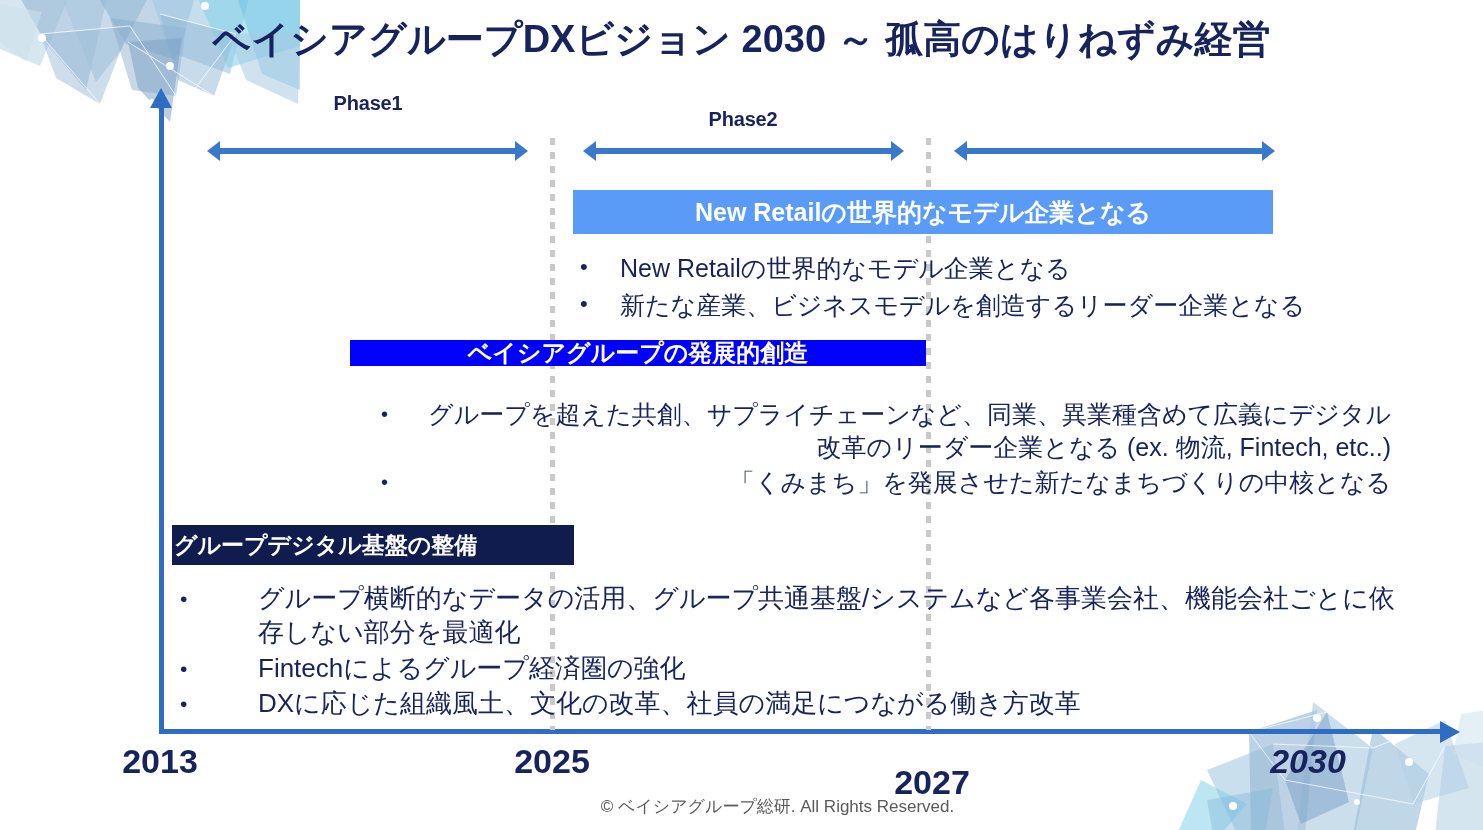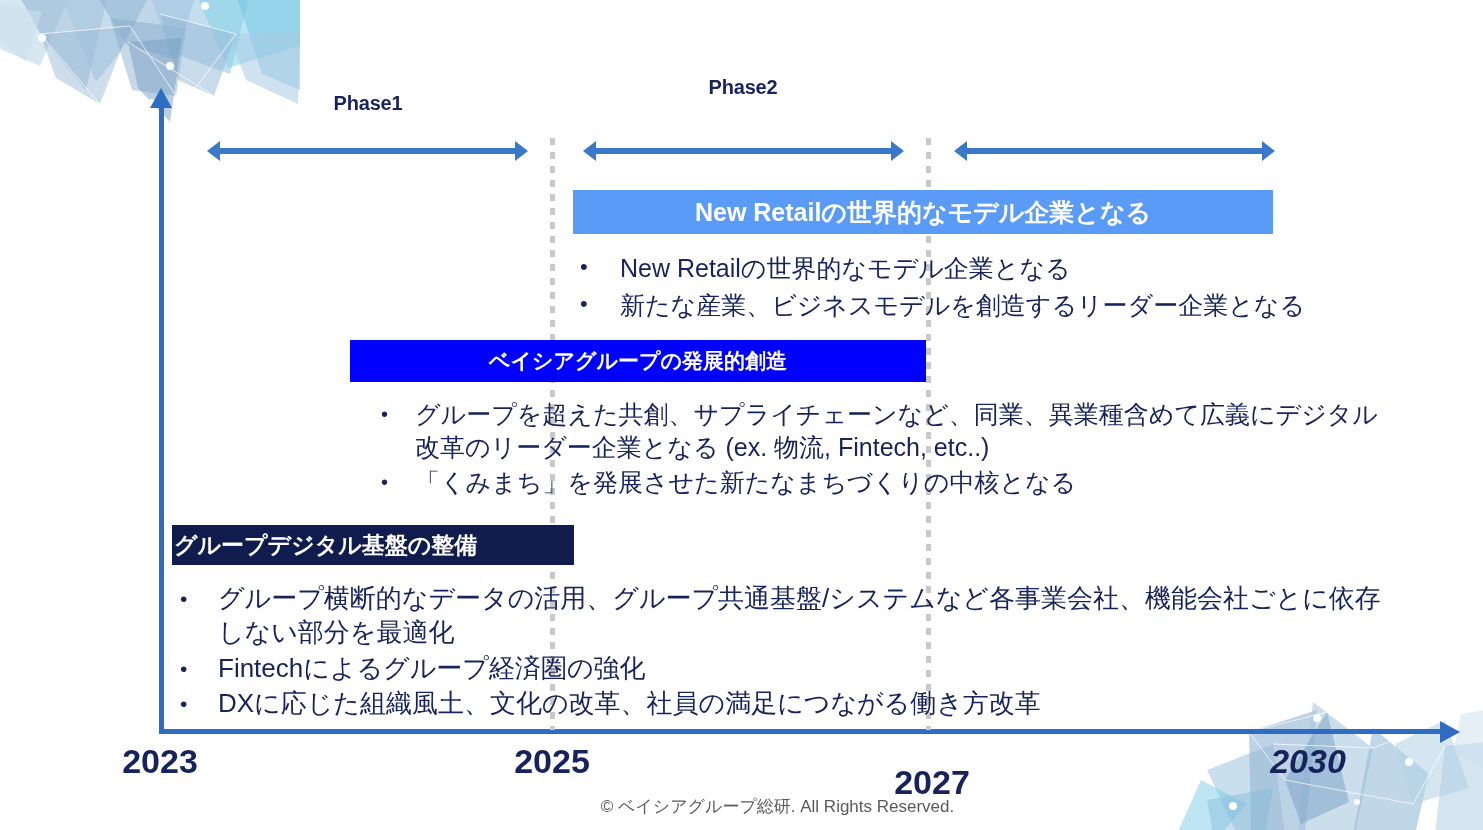--- a/index.html
+++ b/index.html
@@ -79,21 +79,21 @@
   .phase-label {
     position: absolute;
     font-size: 20px;
     font-weight: bold;
     color: #16235c;
     text-align: center;
     white-space: nowrap;
     letter-spacing: -0.2px;
   }
   #phase-label-1 { left: 208px; top: 92px; width: 320px; }
-  #phase-label-2 { left: 583px; top: 76px; width: 320px; }
+  #phase-label-2 { left: 583px; top: 108px; width: 320px; }
   #phase-label-3 { left: 955px; top: 93px; width: 320px; }
 
   
   .span-arrow { position: absolute; height: 20px; }
   .span-arrow .bar {
     position: absolute;
     left: 11px; right: 11px;
     top: 7px;
     height: 6px;
     background: #3a78c9;
@@ -123,23 +123,23 @@
     box-sizing: border-box;
   }
   #bar-phase3 {
     left: 573px; top: 190px;
     width: 700px; height: 44px;
     background: #5b9bf8;
     font-size: 25px;
   }
   #bar-phase2 {
     left: 350px; top: 340px;
-    width: 576px; height: 42px;
+    width: 576px; height: 26px;
     background: #0000ff;
-    font-size: 21px;
+    font-size: 24px;
   }
   #bar-phase1 {
     left: 172px; top: 525px;
     width: 402px; height: 40px;
     background: #101c4e;
     font-size: 23px;
     justify-content: flex-start;
     padding-left: 2px;
   }
 
@@ -159,26 +159,26 @@
   }
   .bullet-text { flex: 1 1 auto; }
 
   #bullets-phase3 { left: 580px; top: 252px; width: 760px; font-size: 25px; }
   #bullets-phase3 .bullet-row { margin-bottom: 4px; }
   #bullets-phase3 .bullet-dot { width: 40px; font-size: 22px; padding-top: 4px; }
 
   #bullets-phase2 { left: 381px; top: 398px; width: 1010px; font-size: 25px; }
   #bullets-phase2 .bullet-row { margin-bottom: 2px; }
   #bullets-phase2 .bullet-dot { width: 34px; font-size: 20px; padding-top: 6px; }
-  #bullets-phase2 .bullet-text { line-height: 1.32; }
+  #bullets-phase2 .bullet-text { line-height: 1.32; text-align: right; }
 
   #bullets-phase1 { left: 180px; top: 582px; width: 1215px; font-size: 26px; }
   #bullets-phase1 .bullet-row { margin-bottom: 2px; }
   #bullets-phase1 .bullet-dot { width: 38px; font-size: 21px; padding-top: 6px; }
-  #bullets-phase1 .bullet-text { line-height: 1.3; }
+  #bullets-phase1 .bullet-text { line-height: 1.3; margin-left: 40px; }
 
   
   .year {
     position: absolute;
     font-size: 34px;
     font-weight: bold;
     color: #16235c;
     text-align: center;
     white-space: nowrap;
   }
@@ -271,20 +271,21 @@
       </g>
       <g fill="#ffffff">
         <circle cx="140" cy="34" r="4"></circle>
         <circle cx="232" cy="78" r="4"></circle>
         <circle cx="56" cy="122" r="4"></circle>
         <circle cx="180" cy="118" r="3"></circle>
       </g>
     </g>
   </svg>
 
+  <div id="slide-title">ベイシアグループDXビジョン 2030 ～ 孤高のはりねずみ経営</div>
 
   <div class="axis-line" id="axis-y-line"></div>
   <div id="axis-y-head"></div>
   <div class="axis-line" id="axis-x-line"></div>
   <div id="axis-x-head"></div>
 
   <div class="divider" id="divider-2025"></div>
   <div class="divider" id="divider-2027"></div>
 
   <div class="phase-label" id="phase-label-1">Phase1</div>
@@ -339,20 +340,20 @@
     <div class="bullet-row">
       <span class="bullet-dot">•</span>
       <span class="bullet-text">Fintechによるグループ経済圏の強化</span>
     </div>
     <div class="bullet-row">
       <span class="bullet-dot">•</span>
       <span class="bullet-text">DXに応じた組織風土、文化の改革、社員の満足につながる働き方改革</span>
     </div>
   </div>
 
-  <div class="year" id="year-2022">2023</div>
+  <div class="year" id="year-2022">2013</div>
   <div class="year" id="year-2025">2025</div>
   <div class="year" id="year-2027">2027</div>
   <div class="year" id="year-2030">2030</div>
 
   <div id="footer">© ベイシアグループ総研. All Rights Reserved.</div>
 
 </div>
 
 </body></html>

